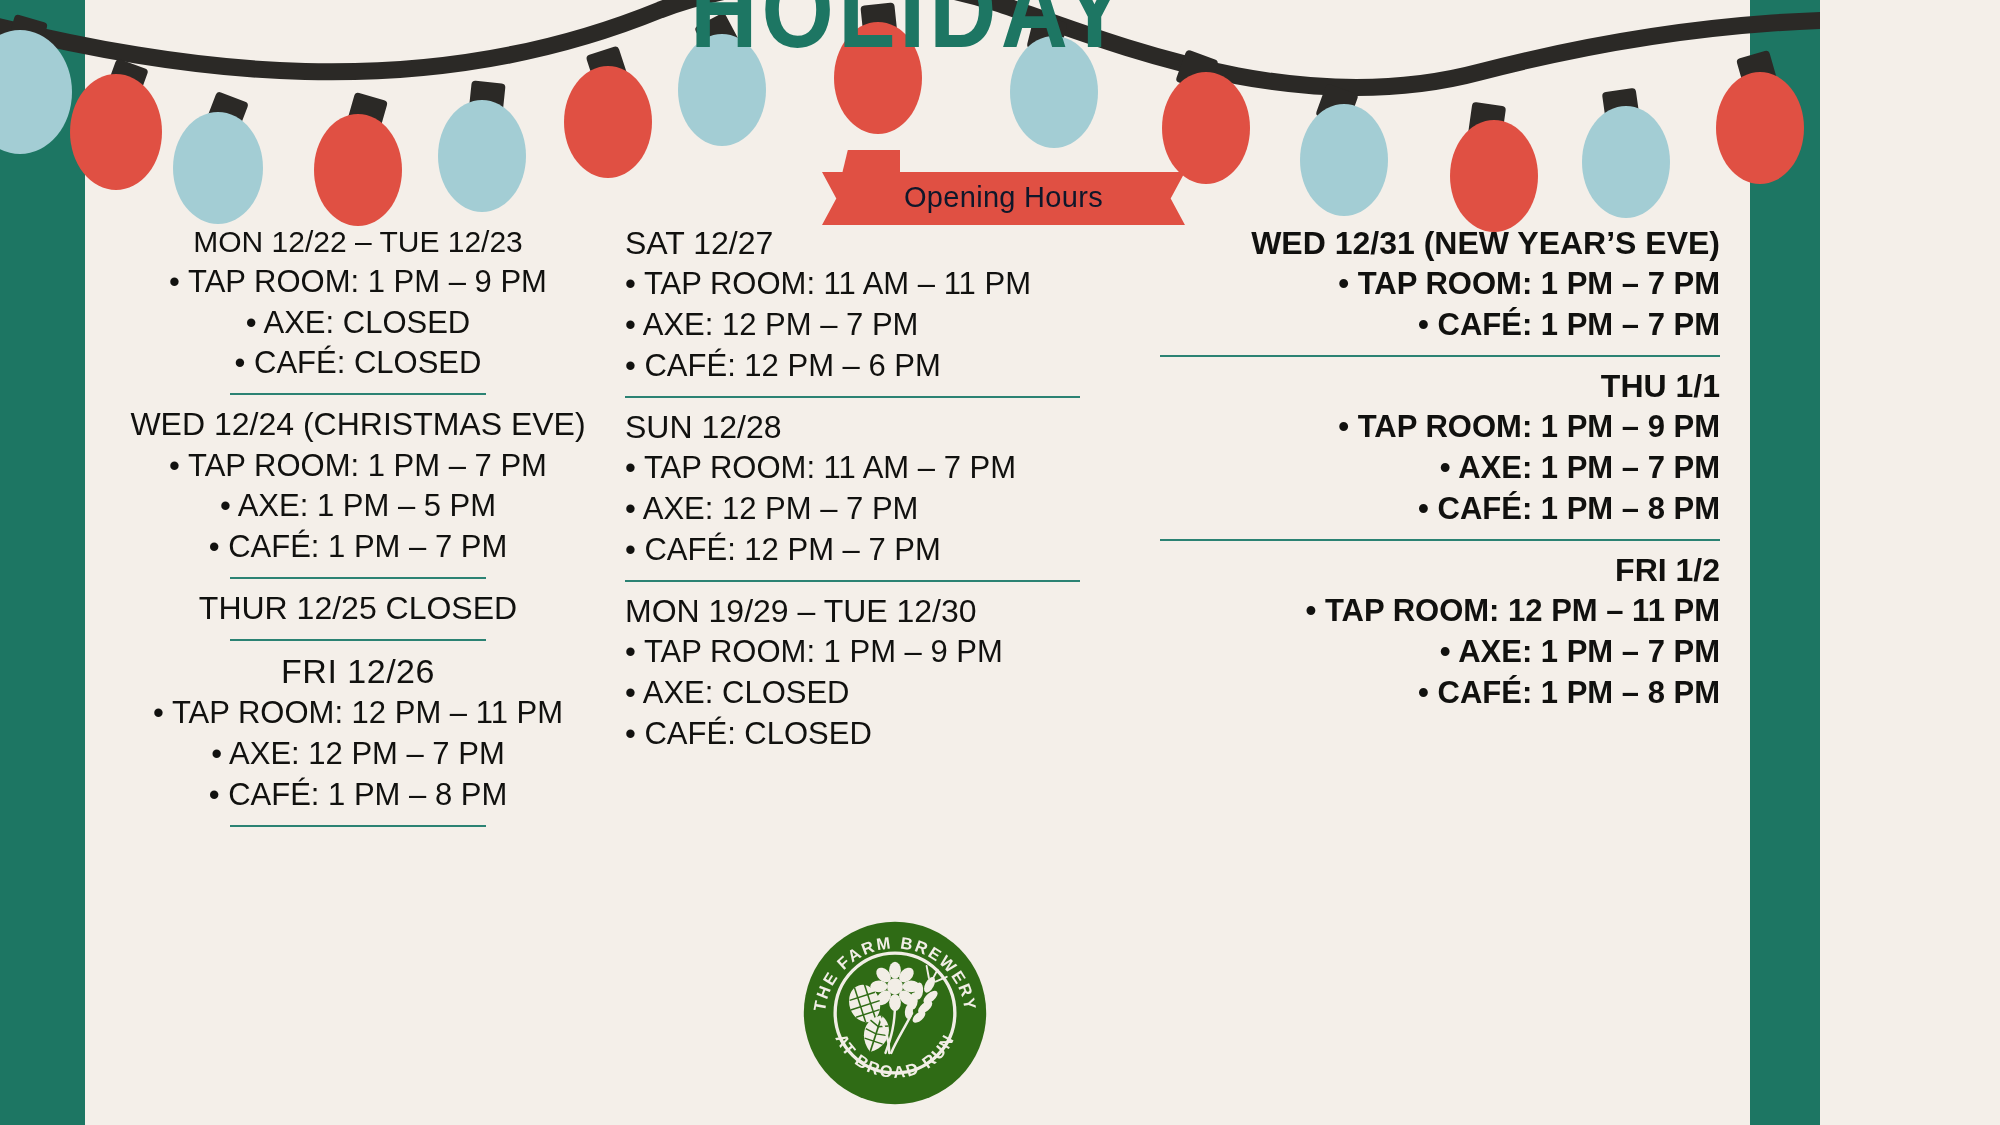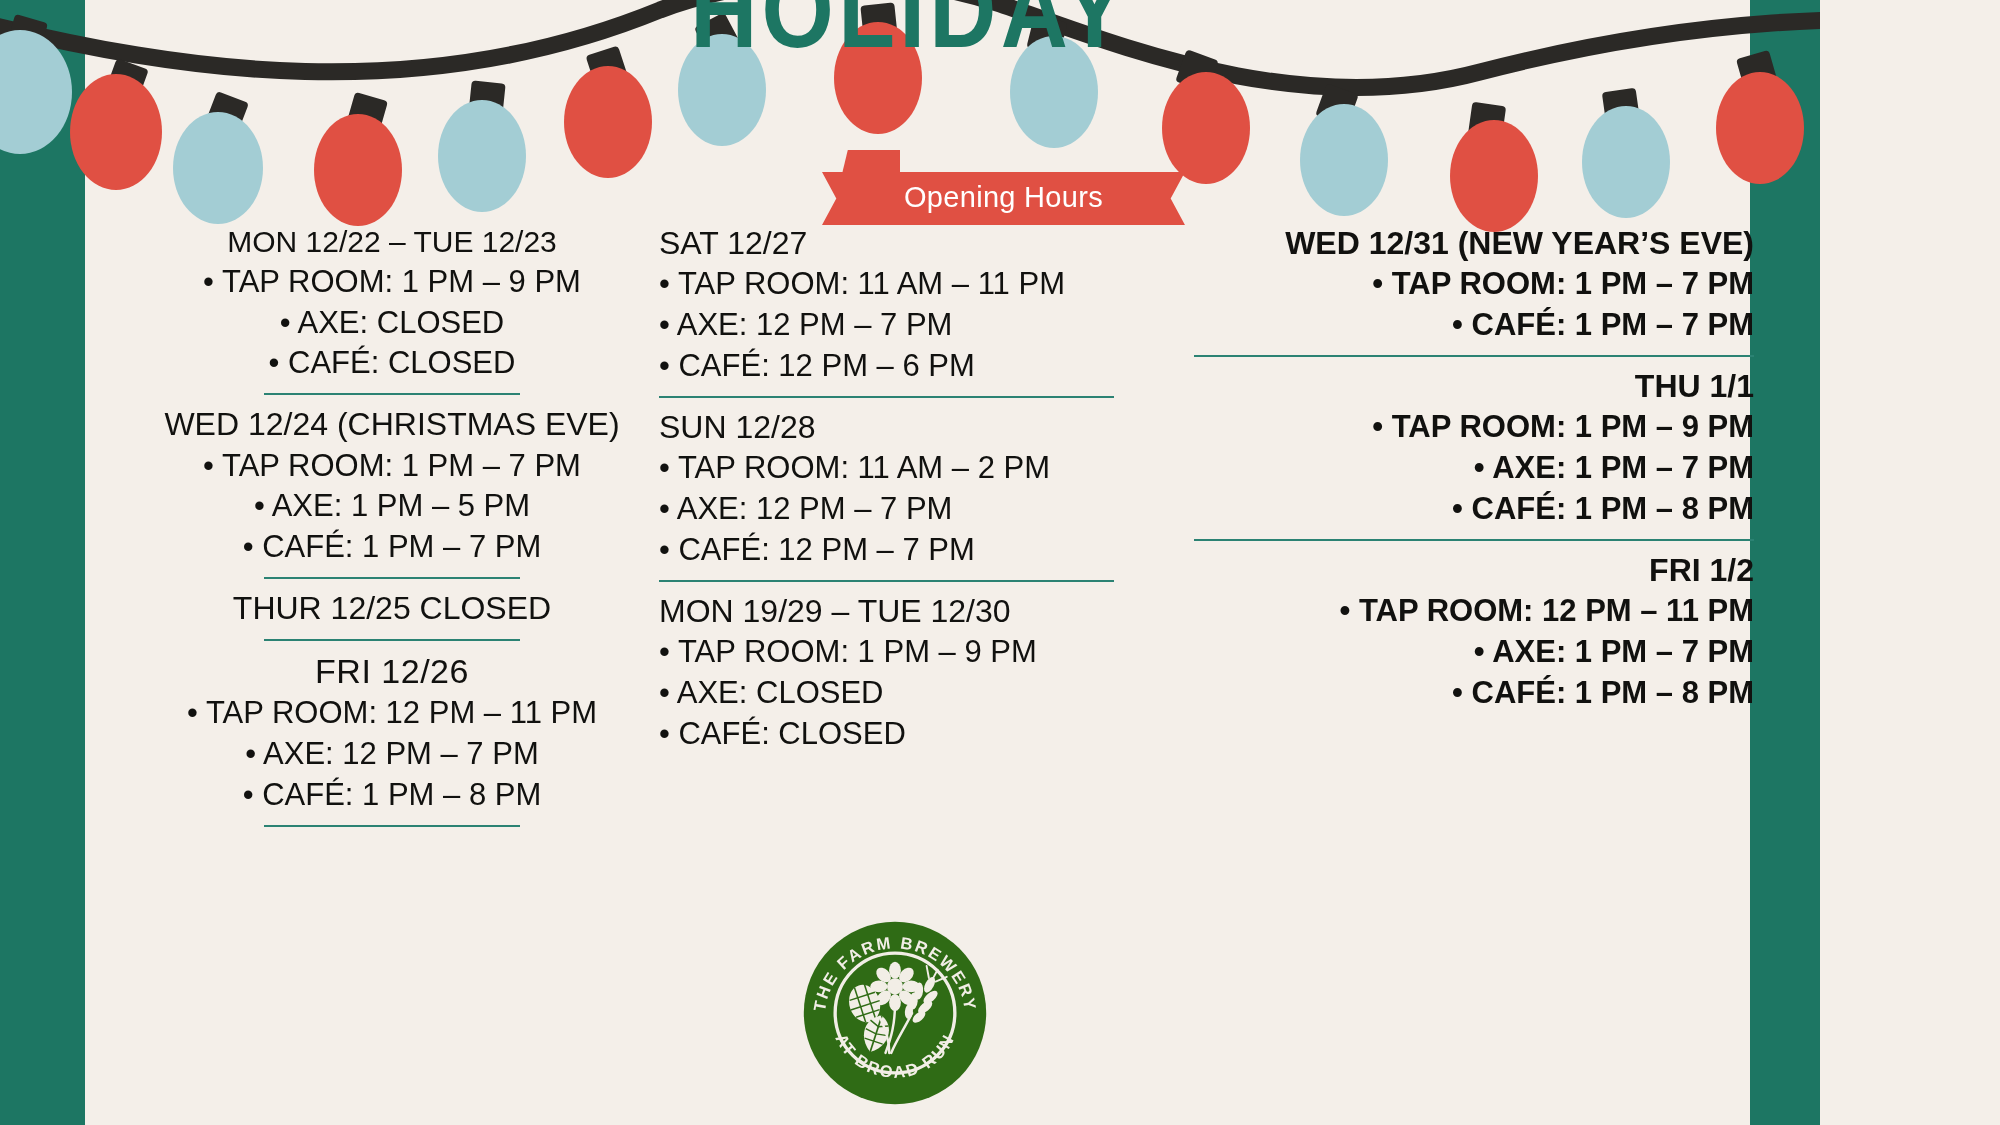--- a/index.html
+++ b/index.html
@@ -32,38 +32,38 @@
   }
 
   
   .lights { position:absolute; top:0; left:0; width:2000px; height:240px; z-index:5; }
 
   
   .ribbon-wrap { position:absolute; left:848px; top:172px; z-index:7; }
   .ribbon-body {
     position:relative;
     background:#E05043;
-    color:#ffffff;
+    color:#0f172a;
     font-size:29px;
     padding:9px 56px 11px 56px;
     letter-spacing:.3px;
     text-align:center;
   }
   .ribbon-body::before, .ribbon-body::after {
     content:""; position:absolute; top:0; bottom:0; width:26px; background:#E05043;
   }
   .ribbon-body::before { left:-26px; clip-path:polygon(0 0,100% 0,100% 100%,0 100%,55% 50%); }
   .ribbon-body::after  { right:-26px; clip-path:polygon(0 0,100% 0,45% 50%,100% 100%,0 100%); }
   .ribbon-tail {
     position:absolute; left:-6px; top:-22px; width:58px; height:24px;
     background:#E05043; clip-path:polygon(0 100%,10% 0,100% 0,100% 100%);
   }
 
   
-  .cols { position:absolute; top:222px; left:85px; right:70px; height:660px; z-index:4;margin-left:34px; }
+  .cols { position:absolute; top:222px; left:85px; right:70px; height:660px; z-index:4; }
   .col { position:absolute; top:0; }
   .col1 { left:27px;  width:492px; text-align:center; }
   .col2 { left:540px; width:455px; text-align:left; }
   .col3 { left:1075px; width:560px; text-align:right;font-weight:bold; }
 
   .blk { margin-bottom:0; }
   .blk .hdr { font-size:32px; color:#11110F; line-height:1.32; white-space:nowrap; }
   .blk .li  { font-size:31px; color:#11110F; line-height:1.32; white-space:nowrap; }
   .col1 .blk .li { letter-spacing:0; }
   .divider { height:2px; background:#2B8273; margin:9px auto 8px auto; }
@@ -196,21 +196,21 @@
     <div class="col col2">
         <div class="blk b1">
           <div class="hdr">SAT 12/27</div>
           <div class="li">• TAP ROOM: 11 AM – 11 PM</div>
           <div class="li">• AXE: 12 PM – 7 PM</div>
           <div class="li">• CAFÉ: 12 PM – 6 PM</div>
         </div>
         <div class="divider"></div>
         <div class="blk b2">
           <div class="hdr">SUN 12/28</div>
-          <div class="li">• TAP ROOM: 11 AM – 2 PM</div>
+          <div class="li">• TAP ROOM: 11 AM – 7 PM</div>
           <div class="li">• AXE: 12 PM – 7 PM</div>
           <div class="li">• CAFÉ: 12 PM – 7 PM</div>
         </div>
         <div class="divider"></div>
         <div class="blk b3">
           <div class="hdr">MON 19/29 – TUE 12/30</div>
           <div class="li">• TAP ROOM: 1 PM – 9 PM</div>
           <div class="li">• AXE: CLOSED</div>
           <div class="li">• CAFÉ: CLOSED</div>
         </div>

